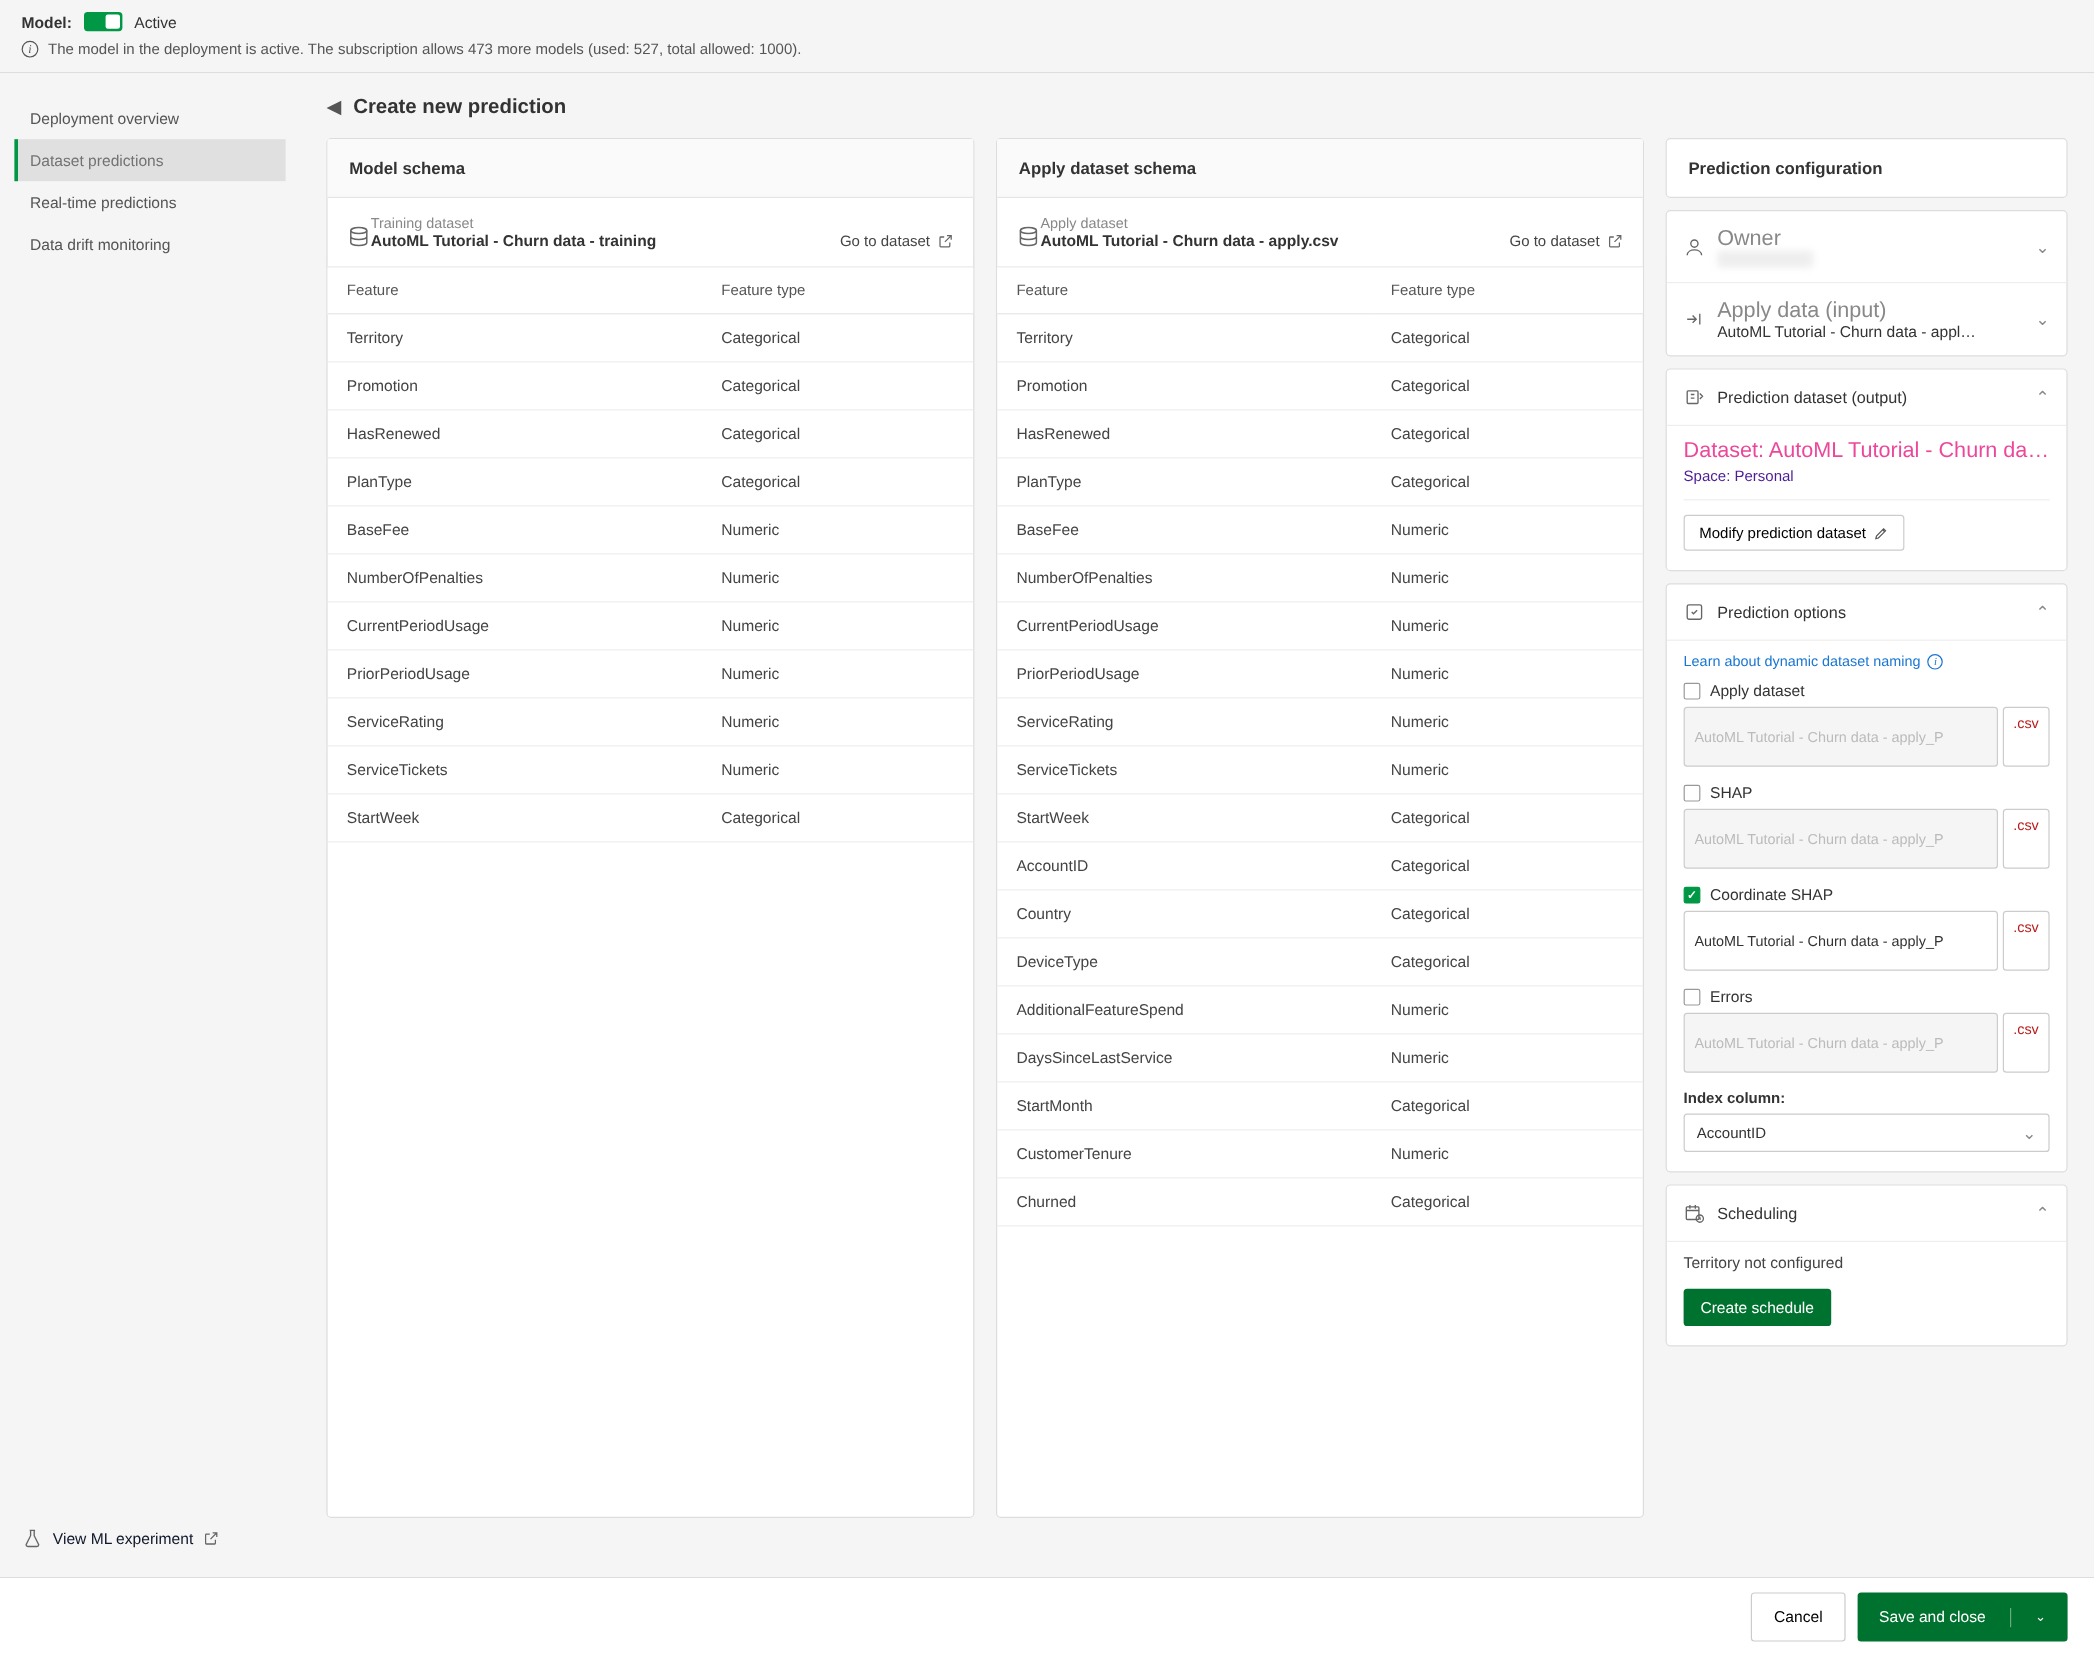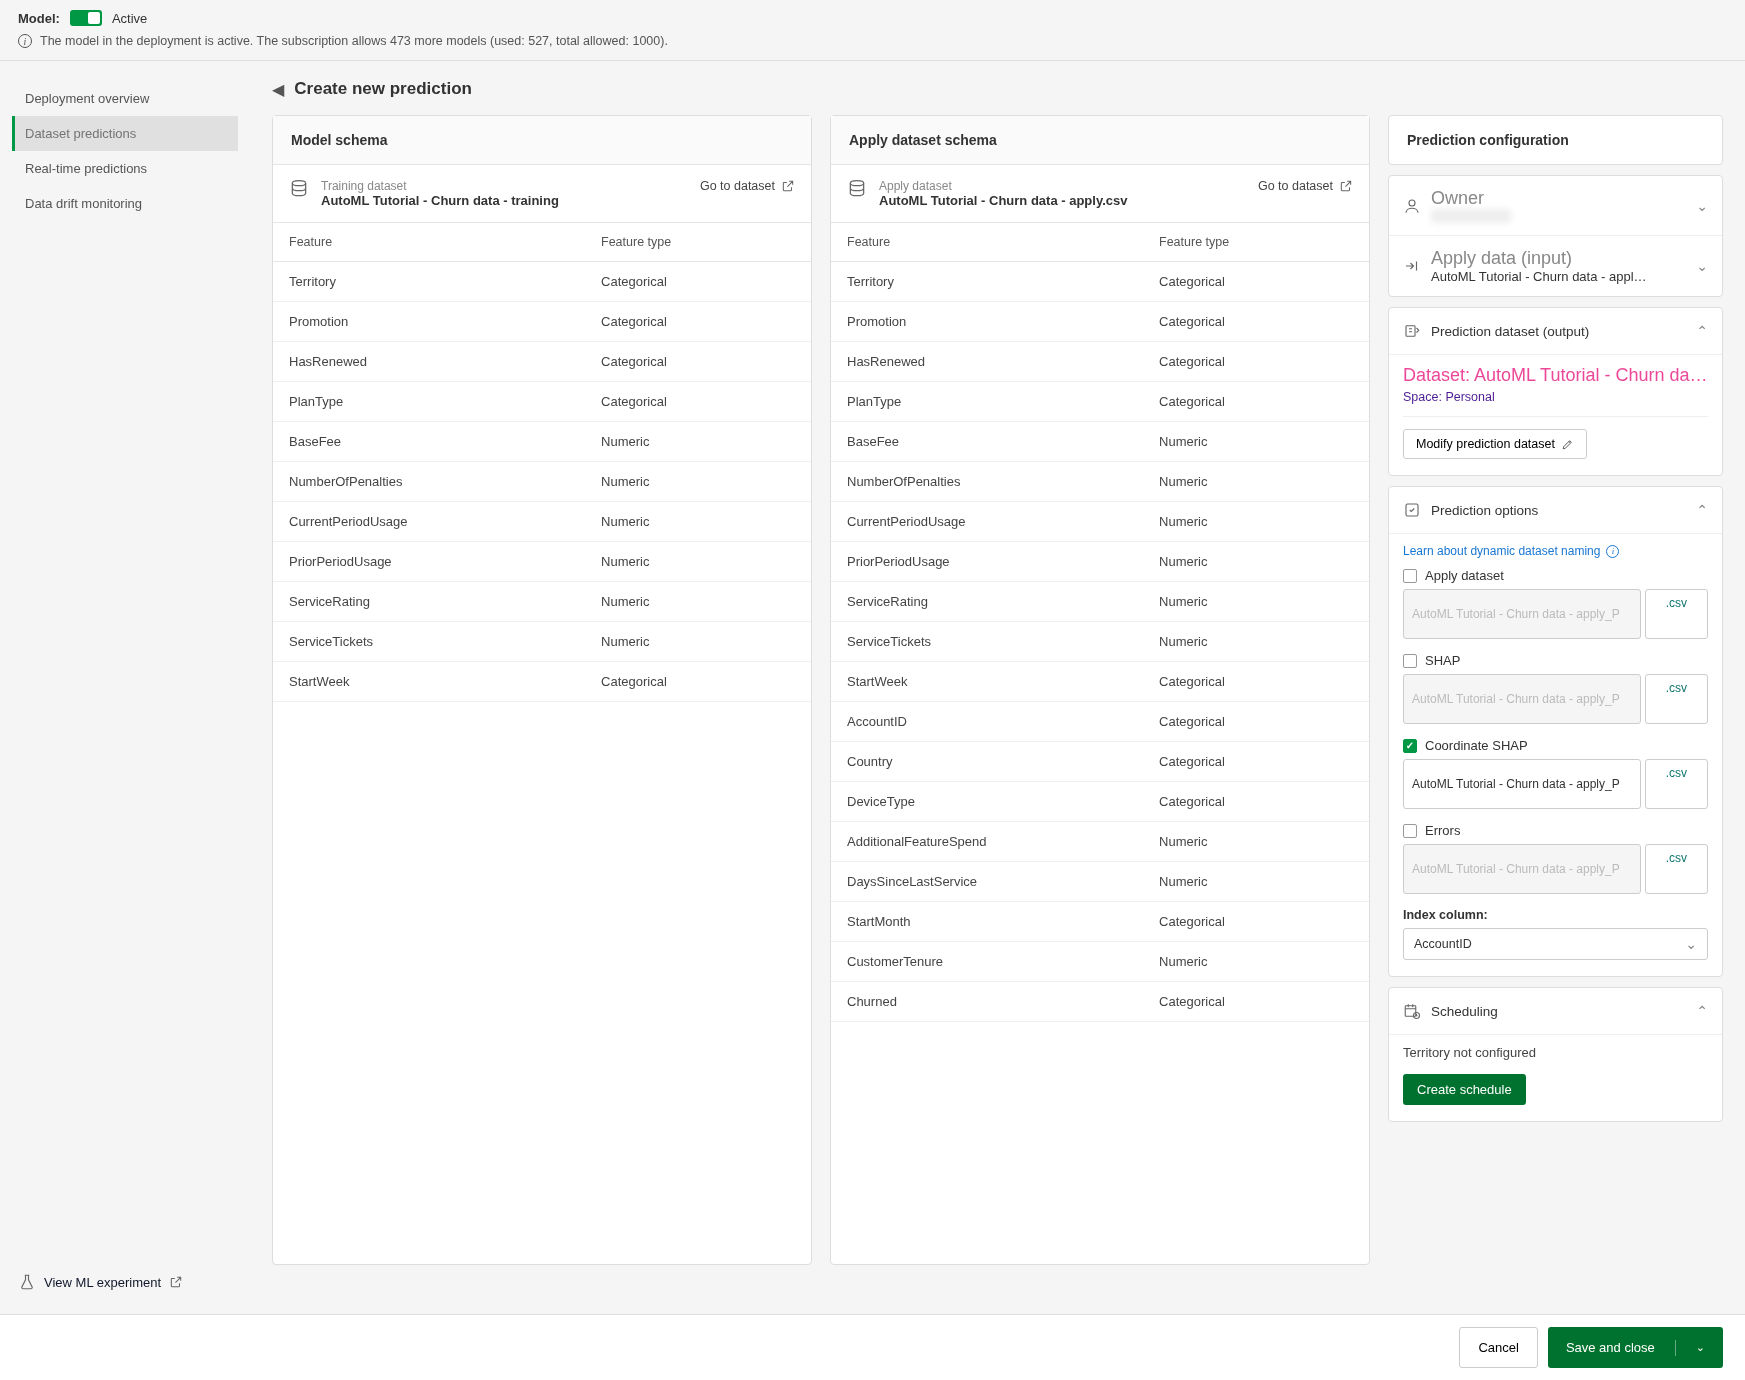--- a/index.html
+++ b/index.html
@@ -21,21 +21,21 @@
 .sidebar-footer { display: flex; align-items: center; gap: 8px; padding: 10px 6px; color: #0f172a; cursor: pointer; }
 
 .main { flex: 1; padding: 18px 22px; background: #f5f5f5; overflow: auto; }
 .page-title-row { display: flex; align-items: center; gap: 10px; margin-bottom: 16px; }
 .page-title { font-size: 17px; font-weight: 600; }
 .back-chevron { font-size: 16px; color: #555; cursor: pointer; }
 
 .panels { display: flex; gap: 18px; align-items: stretch; }
 .schema-panel { flex: 1; background: #fff; border: 1px solid #ddd; border-radius: 4px; display: flex; flex-direction: column; min-height: 1150px; }
 .panel-header { padding: 16px 18px; border-bottom: 1px solid #e5e5e5; font-weight: 600; font-size: 14px; background: #fafafa; }
-.dataset-row { display: flex; align-items: flex-start; padding: 14px 16px; border-bottom: 1px solid #e5e5e5; gap: 12px; }
+.dataset-row { display: flex; align-items: flex-end; padding: 14px 16px; border-bottom: 1px solid #e5e5e5; }
 .db-icon { width: 20px; height: 20px; stroke: #666; fill: none; flex-shrink: 0; }
 .dataset-info { flex: 1; }
 .dataset-label { font-size: 12px; color: #888; }
 .dataset-name { font-size: 13px; font-weight: 600; color: #333; }
 .goto-link { display: flex; align-items: center; gap: 6px; color: #444; font-size: 12.5px; cursor: pointer; }
 .ext-icon { width: 14px; height: 14px; stroke: #666; fill: none; }
 
 .schema-table { width: 100%; border-collapse: collapse; }
 .schema-table th { text-align: left; padding: 12px 16px; font-size: 12.5px; border-bottom: 1px solid #e5e5e5; background: #fff; font-weight: 400; color: #555; }
 .schema-table td { padding: 12px 16px; font-size: 13px; border-bottom: 1px solid #eee; color: #444; }
@@ -68,21 +68,21 @@
 
 .option-group { margin-bottom: 14px; }
 .checkbox-row { display: flex; align-items: center; gap: 8px; margin-bottom: 6px; }
 .checkbox { width: 14px; height: 14px; border: 1px solid #999; border-radius: 2px; background: #fff; cursor: pointer; display: inline-flex; align-items: center; justify-content: center; }
 .checkbox.checked { background: #009845; border-color: #009845; }
 .checkbox.checked::after { content: "✓"; color: #fff; font-size: 10px; font-weight: bold; }
 .checkbox-label { font-size: 13px; }
 .input-ext { display: flex; gap: 4px; }
 .text-input { flex: 1; border: 1px solid #ccc; border-radius: 3px; padding: 17px 8px; font-size: 12px; color: #333; min-width: 0; }
 .text-input:disabled { background: #f5f5f5; color: #bbb; }
-.ext-label { border: 1px solid #ccc; border-radius: 3px; padding: 6px 20px; font-size: 12px; color: #0f766e; background: #fff; }
+.ext-label { border: 1px solid #ccc; border-radius: 3px; padding: 6px 8px; font-size: 12px; color: #b91c1c; background: #fff; }
 .field-label { font-size: 12.5px; font-weight: 600; margin-bottom: 6px; }
 .select-wrap { border: 1px solid #ccc; border-radius: 3px; padding: 7px 10px; display: flex; align-items: center; justify-content: space-between; font-size: 12.5px; cursor: pointer; background:#fff; }
 
 .sched-text { font-size: 13px; color: #444; margin-bottom: 14px; }
 .primary-btn { background: #00722f; color: #fff; border: none; padding: 8px 14px; border-radius: 3px; font-size: 13px; cursor: pointer; }
 
 .footer { position: fixed; bottom: 0; left: 0; right: 0; background: #fff; border-top: 1px solid #ddd; padding: 12px 22px; display: flex; justify-content: flex-end; gap: 10px; }
 .cancel-btn { background: #fff; border: 1px solid #ccc; padding: 12px 18px; border-radius: 3px; font-size: 13px; cursor: pointer; }
 .save-btn { background: #00722f; color: #fff; border: none; padding: 8px 18px; border-radius: 3px; font-size: 13px; cursor: pointer; display: flex; align-items: center; gap: 20px; }
 .save-btn .divider-v { width: 1px; height: 16px; background: rgba(255,255,255,0.4); }

